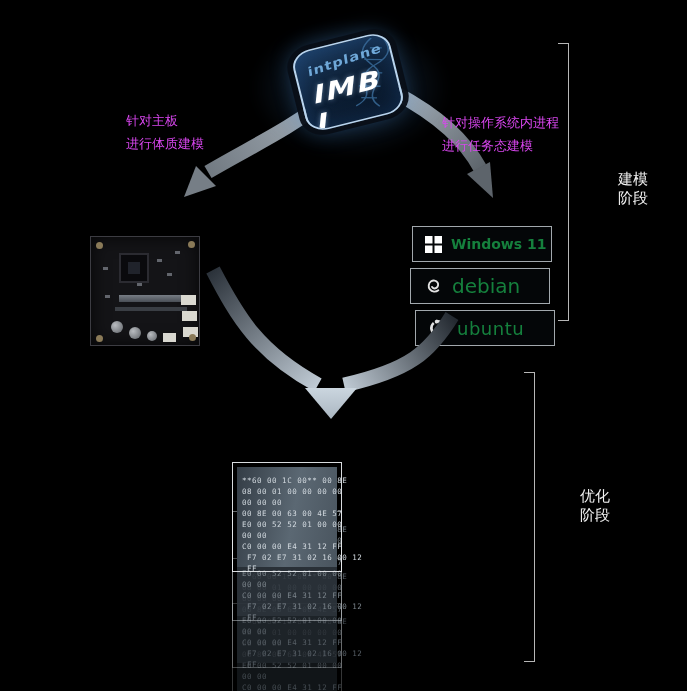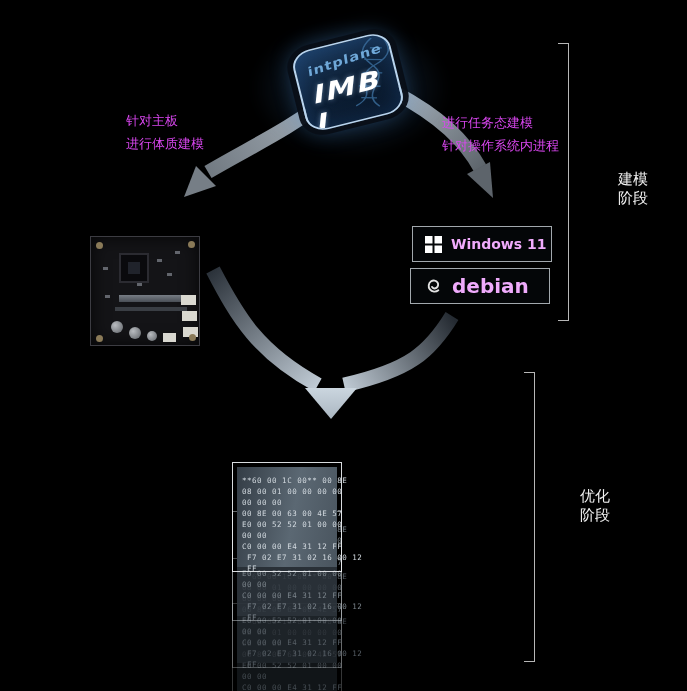--- a/index.html
+++ b/index.html
@@ -45,25 +45,25 @@
   .board .cap{position:absolute;width:12px;height:12px;border-radius:50%;
     background:radial-gradient(circle at 35% 35%,#b9bcc0,#5d6166);}
   .board .conn{position:absolute;width:15px;height:10px;background:#d9d8d0;}
   .board .screw{position:absolute;width:7px;height:7px;border-radius:50%;background:#8a7a58;}
   .board .smd{position:absolute;width:5px;height:3px;background:#62656c;}
   
   .os-card{position:absolute;width:140px;height:36px;
     transform:matrix(0.91,-0.42,0.74,0.67);transform-origin:0 0;
     background:rgba(4,6,9,0.93);border:1px solid rgba(208,214,220,0.78);
     box-sizing:border-box;display:flex;align-items:center;gap:9px;padding-left:12px;}
-  .os-card .lbl{color:#f0abfc;white-space:nowrap;}
+  .os-card .lbl{color:#15803d;white-space:nowrap;}
   .card-windows{left:412px;top:226px;}
   .card-windows .lbl{font-size:14px;font-weight:600;}
   .card-debian{left:410px;top:268px;}
-  .card-debian .lbl{font-size:20px;font-weight:700;}
+  .card-debian .lbl{font-size:20px;font-weight:400;}
   .card-ubuntu{left:415px;top:310px;}
   .card-ubuntu .lbl{font-size:18px;font-weight:500;letter-spacing:.5px;}
   
   .layer{border:1px solid rgba(240,243,246,.9);background:transparent;}
   .layer .sheet{position:absolute;left:4px;top:4px;right:4px;bottom:4px;
     background:linear-gradient(100deg,#343d46 0%,#5b6873 55%,#49545e 100%);}
   .layer pre{margin:0;padding:8px 0 0 5px;font-family:"DejaVu Sans Mono","Liberation Mono",monospace;
     font-size:7.5px;line-height:11px;letter-spacing:.5px;color:#d3dae0;white-space:pre;}
   .layer.l2{border-color:rgba(225,230,234,.45);}
   .layer.l2 .sheet{background:rgba(46,54,61,.78);} .layer.l2 pre{color:#7b848b;}
@@ -168,20 +168,29 @@
       <rect x="9.5" y="9.5" width="7.5" height="7.5" fill="#ffffff"></rect>
     </svg>
     <span class="lbl">Windows 11</span>
   </div>
   <div class="os-card card-debian">
     <svg width="20" height="20" viewBox="0 0 18 18">
       <path d="M13.8,12.9 C11.5,14.8 8,14.4 6.2,12.1 C4.4,9.8 4.9,6.4 7.3,4.8 C9.2,3.5 11.9,4 13.1,5.9 C14.1,7.5 13.6,9.7 12,10.7 C10.7,11.5 9,11.1 8.2,9.8" fill="none" stroke="#e2e2e2" stroke-width="1.7" stroke-linecap="round"></path>
     </svg>
     <span class="lbl">debian</span>
   </div>
+  <div class="os-card card-ubuntu">
+    <svg width="20" height="20" viewBox="0 0 20 20">
+      <circle cx="10" cy="10" r="6.6" fill="none" stroke="#e2e2e2" stroke-width="2.6" stroke-dasharray="10.5 3.3" transform="rotate(18 10 10)"></circle>
+      <circle cx="16.6" cy="10" r="1.9" fill="#e2e2e2" transform="rotate(138 10 10)"></circle>
+      <circle cx="16.6" cy="10" r="1.9" fill="#e2e2e2" transform="rotate(258 10 10)"></circle>
+      <circle cx="16.6" cy="10" r="1.9" fill="#e2e2e2" transform="rotate(18 10 10)"></circle>
+    </svg>
+    <span class="lbl">ubuntu</span>
+  </div>
 
   <svg class="flow" width="687" height="691" viewBox="0 0 687 691">
     <defs>
       <linearGradient id="gTL" gradientUnits="userSpaceOnUse" x1="330" y1="94" x2="196" y2="186">
         <stop offset="0" stop-color="#a8b2bb"></stop>
           <stop offset="1" stop-color="#6b737b"></stop>
       </linearGradient>
       <linearGradient id="gTR" gradientUnits="userSpaceOnUse" x1="396" y1="94" x2="486" y2="180">
         <stop offset="0" stop-color="#a8b2bb"></stop>
           <stop offset="1" stop-color="#565d64"></stop>
@@ -223,22 +232,22 @@
     </svg>
     <div class="brand">intplane</div>
     <div class="product">IMB I</div>
   </div>
 
   <div class="anno anno-left">
     <div>针对主板</div>
     <div>进行体质建模</div>
   </div>
   <div class="anno anno-right">
+    <div>针对操作系统内进程</div>
     <div>进行任务态建模</div>
-    <div>针对操作系统内进程</div>
   </div>
 
   <div class="bline" style="left:568px;top:43px;width:1px;height:278px;"></div>
   <div class="bline" style="left:558px;top:43px;width:10px;height:1px;"></div>
   <div class="bline" style="left:558px;top:320px;width:10px;height:1px;"></div>
   <div class="blabel" style="left:618px;top:170px;">
     <div>建模</div>
     <div>阶段</div>
   </div>
 

